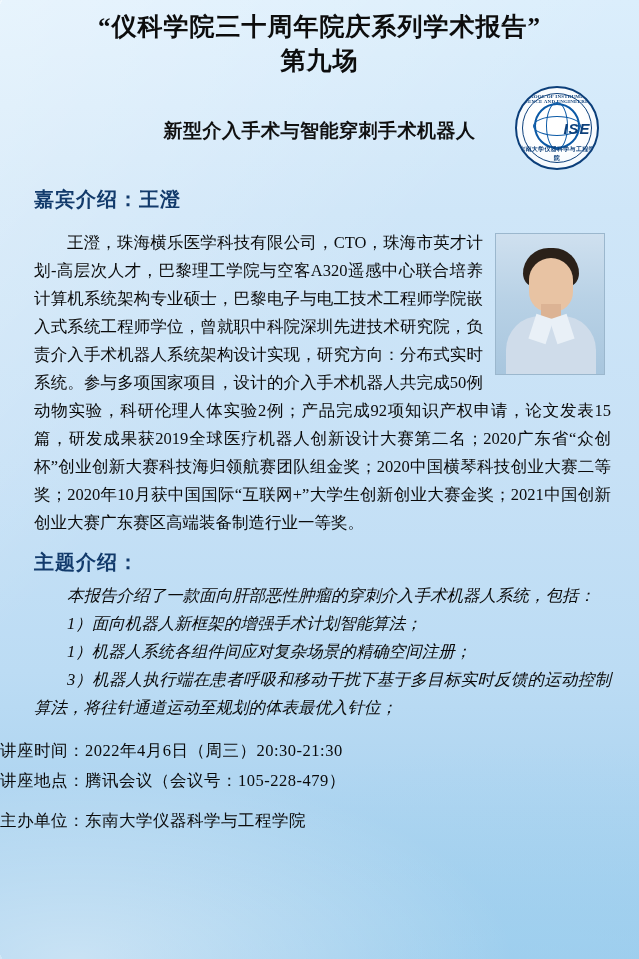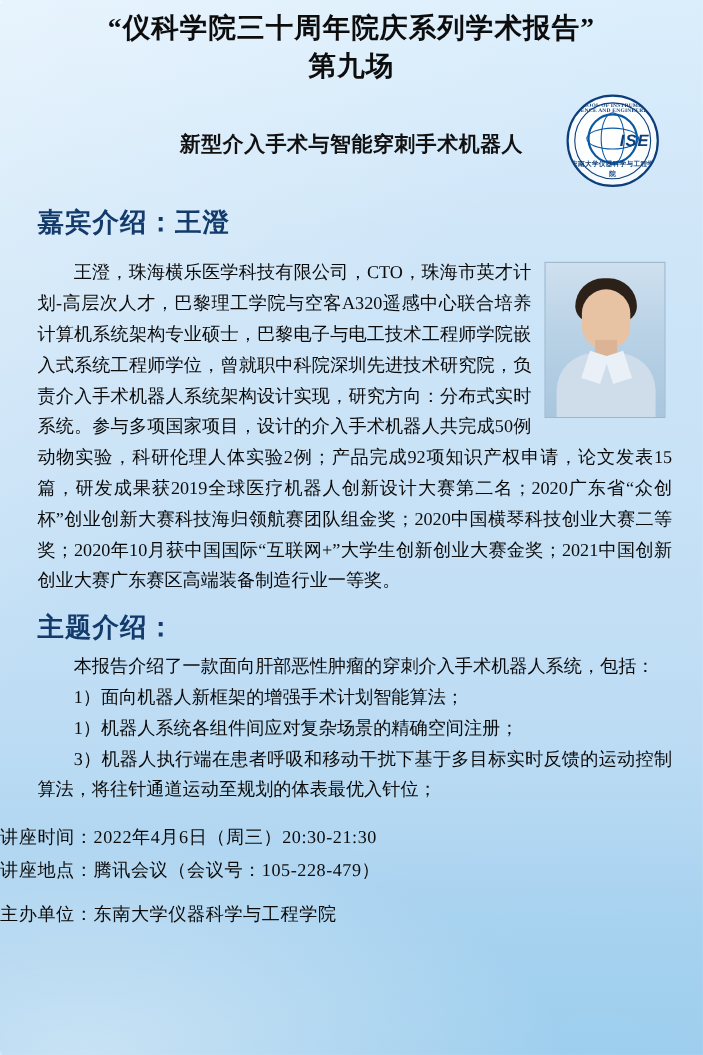--- a/index.html
+++ b/index.html
@@ -70,21 +70,21 @@
     font-family: "Liberation Serif", serif;
     font-weight: bold;
     font-size: 19px;
     color: #111;
     letter-spacing: 0.5px;
   }
 
   .section-head {
     font-family: "Liberation Serif", serif;
     font-weight: bold;
-    font-size: 24px;
+    font-size: 20px;
     color: #123a6b;
     margin: 12px 0 6px 34px;
     letter-spacing: 1px;
   }
   .guest-head { margin-top: 14px; }
 
   .body-block {
     margin: 16px 28px 0 34px;
     font-family: "Liberation Serif", serif;
     font-size: 16.5px;
@@ -120,21 +120,21 @@
   .portrait .collarL {
     position: absolute; left: 36px; top: 82px; width: 18px; height: 26px;
     background: #e9f0f7; transform: rotate(18deg);
   }
   .portrait .collarR {
     position: absolute; left: 57px; top: 82px; width: 18px; height: 26px;
     background: #e9f0f7; transform: rotate(-18deg);
   }
   .indent { text-indent: 2em; display: block; }
 
-  .topic-list { margin: 0 28px 4px 34px; }
+  .topic-list { margin: 0 28px 4px 34px; font-style: italic; }
   .topic-list .item {
     font-family: "Liberation Serif", serif;
     font-size: 16.5px;
     line-height: 28px;
     color: #0b0b0b;
     text-align: justify;
     text-indent: 2em;
   }
 
   .footer {

